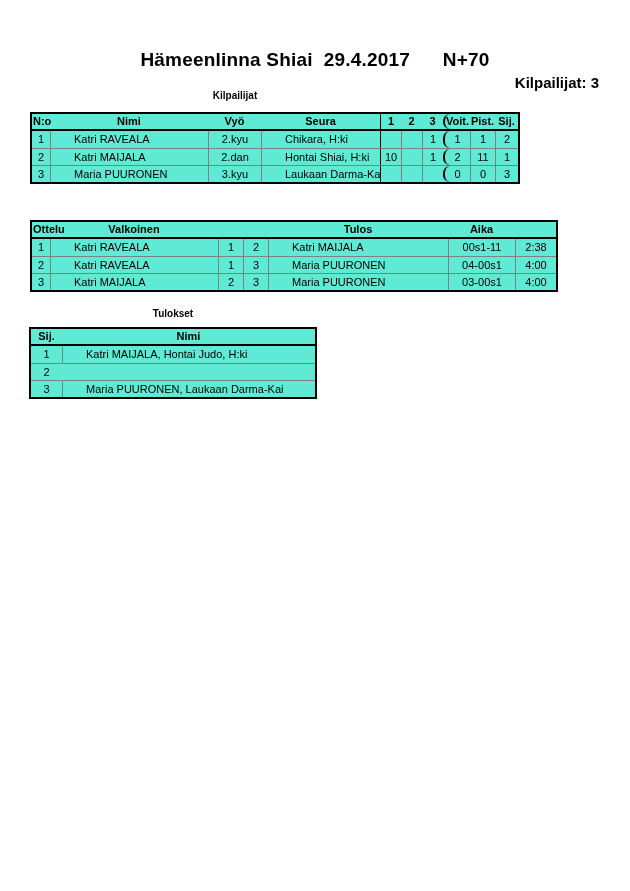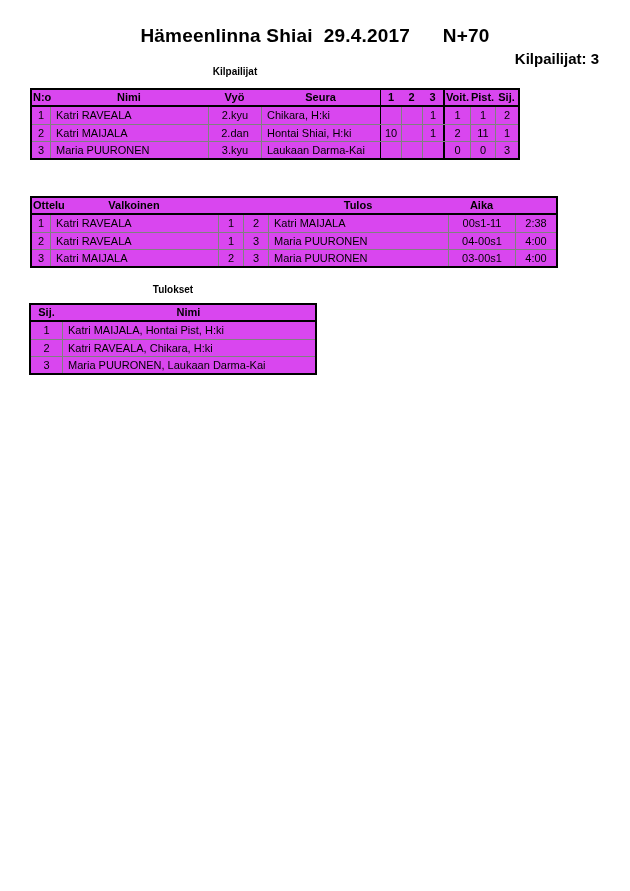--- a/index.html
+++ b/index.html
@@ -9,67 +9,68 @@
   }
   *{ box-sizing:border-box; margin:0; padding:0; }
   html,body{ background:#fff; }
   .page{
     position:relative;
     width:630px; height:791px;
     background:var(--bg);
     font-family:"Liberation Sans", sans-serif;
     color:var(--ink);
     overflow:hidden;
+    margin-top:24px;
   }
   .title{
     position:absolute; top:25px; left:0; width:630px;
     text-align:center; font-size:19px; font-weight:700;
     white-space:pre; letter-spacing:0.2px;
   }
   .kilp-label{
     position:absolute; top:50px; right:31px;
     font-size:15px; font-weight:700;
   }
   .section-heading{
     position:absolute; text-align:center;
     font-size:10px; font-weight:700;
   }
   #hd-kilpailijat{ left:30px;  top:66px;  width:410px; }
   #hd-ottelut{     left:30px;  top:177px; width:502px; }
   #hd-tulokset{    left:29px;  top:284px; width:288px; }
 
   .tbl{
     position:absolute;
-    background:#d946ef;
+    background:#5eead4;
     border:2px solid var(--ink);
   }
   #tbl-kilpailijat{ left:30px; top:88px;  width:490px; }
   #tbl-ottelut{     left:30px; top:196px; width:528px; }
   #tbl-tulokset{    left:29px; top:303px; width:288px; }
 
   .row{ display:grid; height:17px; font-size:11px; line-height:1; }
   .row.hd{ font-weight:700; border-bottom:2px solid var(--ink); }
   .row.d + .row.d{ border-top:1px solid var(--grid); }
 
   .cols-kilpailijat{ grid-template-columns:18px 158px 53px 119px 21px 21px 21px 27px 25px 23px; }
   .cols-ottelut{     grid-template-columns:18px 168px 25px 25px 180px 67px 41px; }
   .cols-tulokset{    grid-template-columns:31px 253px; }
 
   .cell{
     display:flex; align-items:center;
     overflow:hidden; white-space:nowrap;
     height:100%;
   }
   .cell.ov{ overflow:visible; }          
-  .l{ justify-content:flex-start; padding-left:5px; }
+  .l{ justify-content:flex-start; padding-left:23px; }
   .edge{ justify-content:flex-start; padding-left:1px; }
   .ctr{ justify-content:center; text-align:left; }
   .bL{  border-left:1px solid var(--grid); }
   .bLb{ border-left:1px solid var(--ink); }
-  .bLt{ border-left:2px solid var(--ink); }
+  .bLt{ border-left:2px solid var(--ink);border-radius:7px; }
 </style>
 </head>
 <body>
 
 <div class="page">
 
   <div class="title">Hämeenlinna Shiai  29.4.2017      N+70</div>
   <div class="kilp-label">Kilpailijat: 3</div>
 
   <div class="section-heading" id="hd-kilpailijat">Kilpailijat</div>
@@ -172,25 +173,24 @@
 
   <div class="section-heading" id="hd-tulokset">Tulokset</div>
 
   <div class="tbl" id="tbl-tulokset">
     <div class="row hd cols-tulokset">
       <div class="cell ctr">Sij.</div>
       <div class="cell ctr">Nimi</div>
     </div>
     <div class="row d cols-tulokset">
       <div class="cell ctr">1</div>
-      <div class="cell l bL">Katri MAIJALA, Hontai Pist, H:ki</div>
+      <div class="cell l bL">Katri MAIJALA, Hontai Judo, H:ki</div>
     </div>
     <div class="row d cols-tulokset">
       <div class="cell ctr">2</div>
-      <div class="cell l bL">Katri RAVEALA, Chikara, H:ki</div>
     </div>
     <div class="row d cols-tulokset">
       <div class="cell ctr">3</div>
       <div class="cell l bL">Maria PUURONEN, Laukaan Darma-Kai</div>
     </div>
   </div>
 
 </div>
 
 </body></html>

